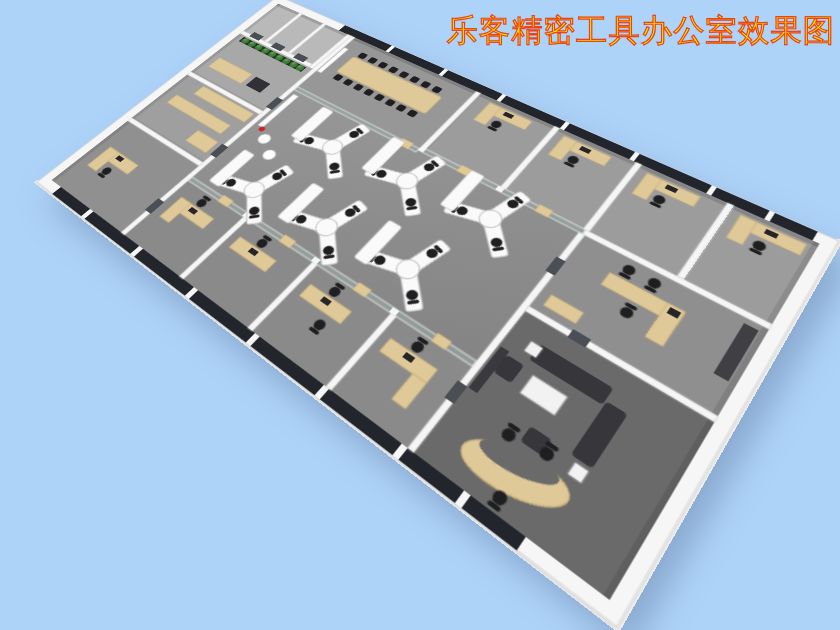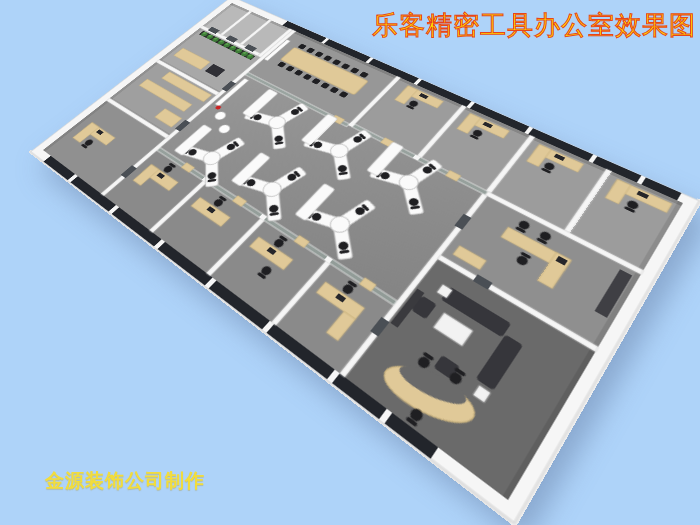--- a/index.html
+++ b/index.html
@@ -324,14 +324,13 @@
           </g>
           <use href="#ochair" transform="translate(462,262)"></use>
           <use href="#ochair" transform="translate(488,258)"></use>
           <use href="#ochair" transform="translate(480,300) rotate(180)"></use>
         </g>
       </svg>
     </div>
   </div>
 
   <div class="caption-title">乐客精密工具办公室效果图</div>
-  <div class="caption-credit">金源装饰公司制作</div>
 </div>
 
 </body></html>

